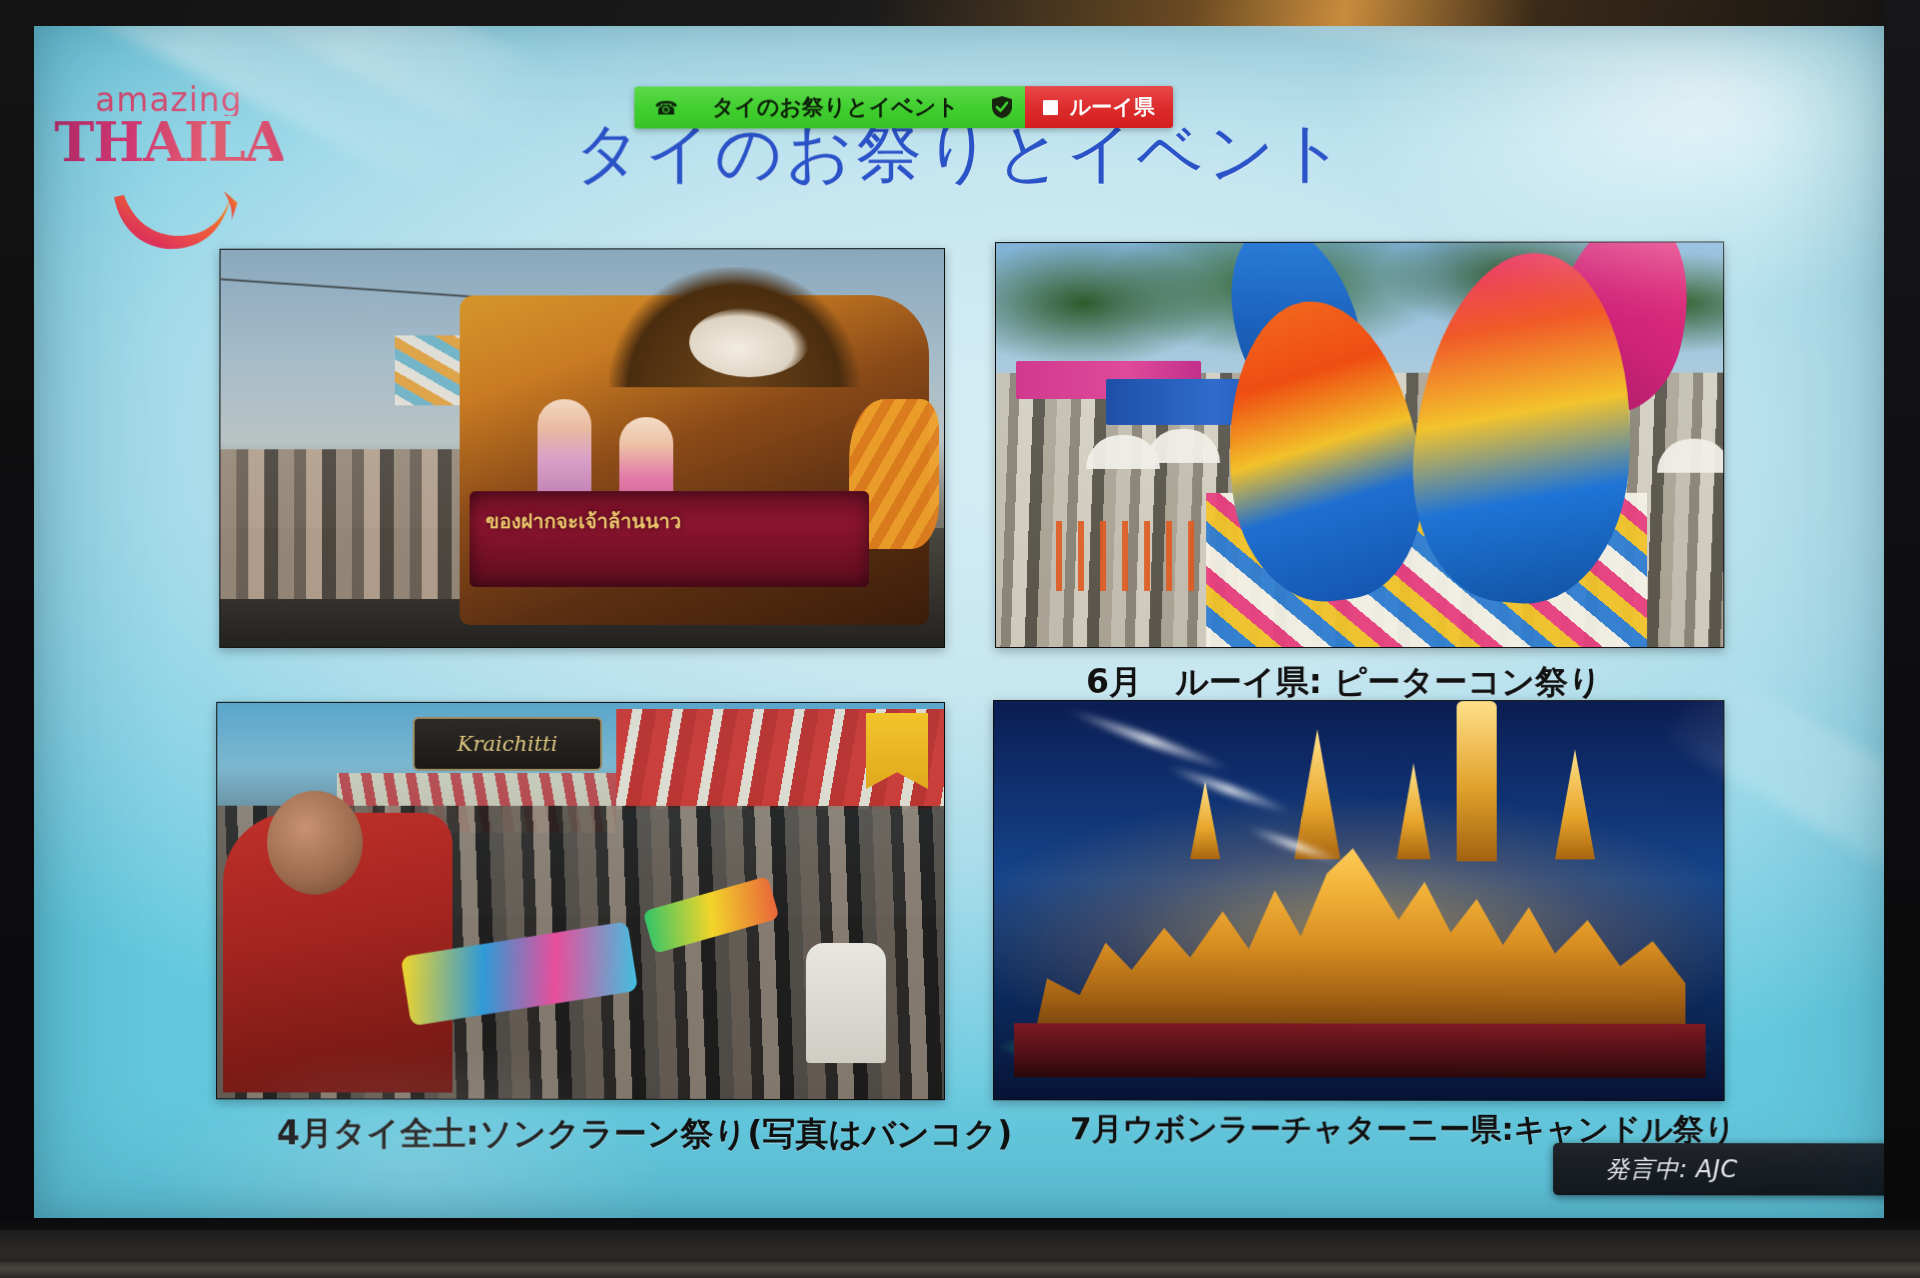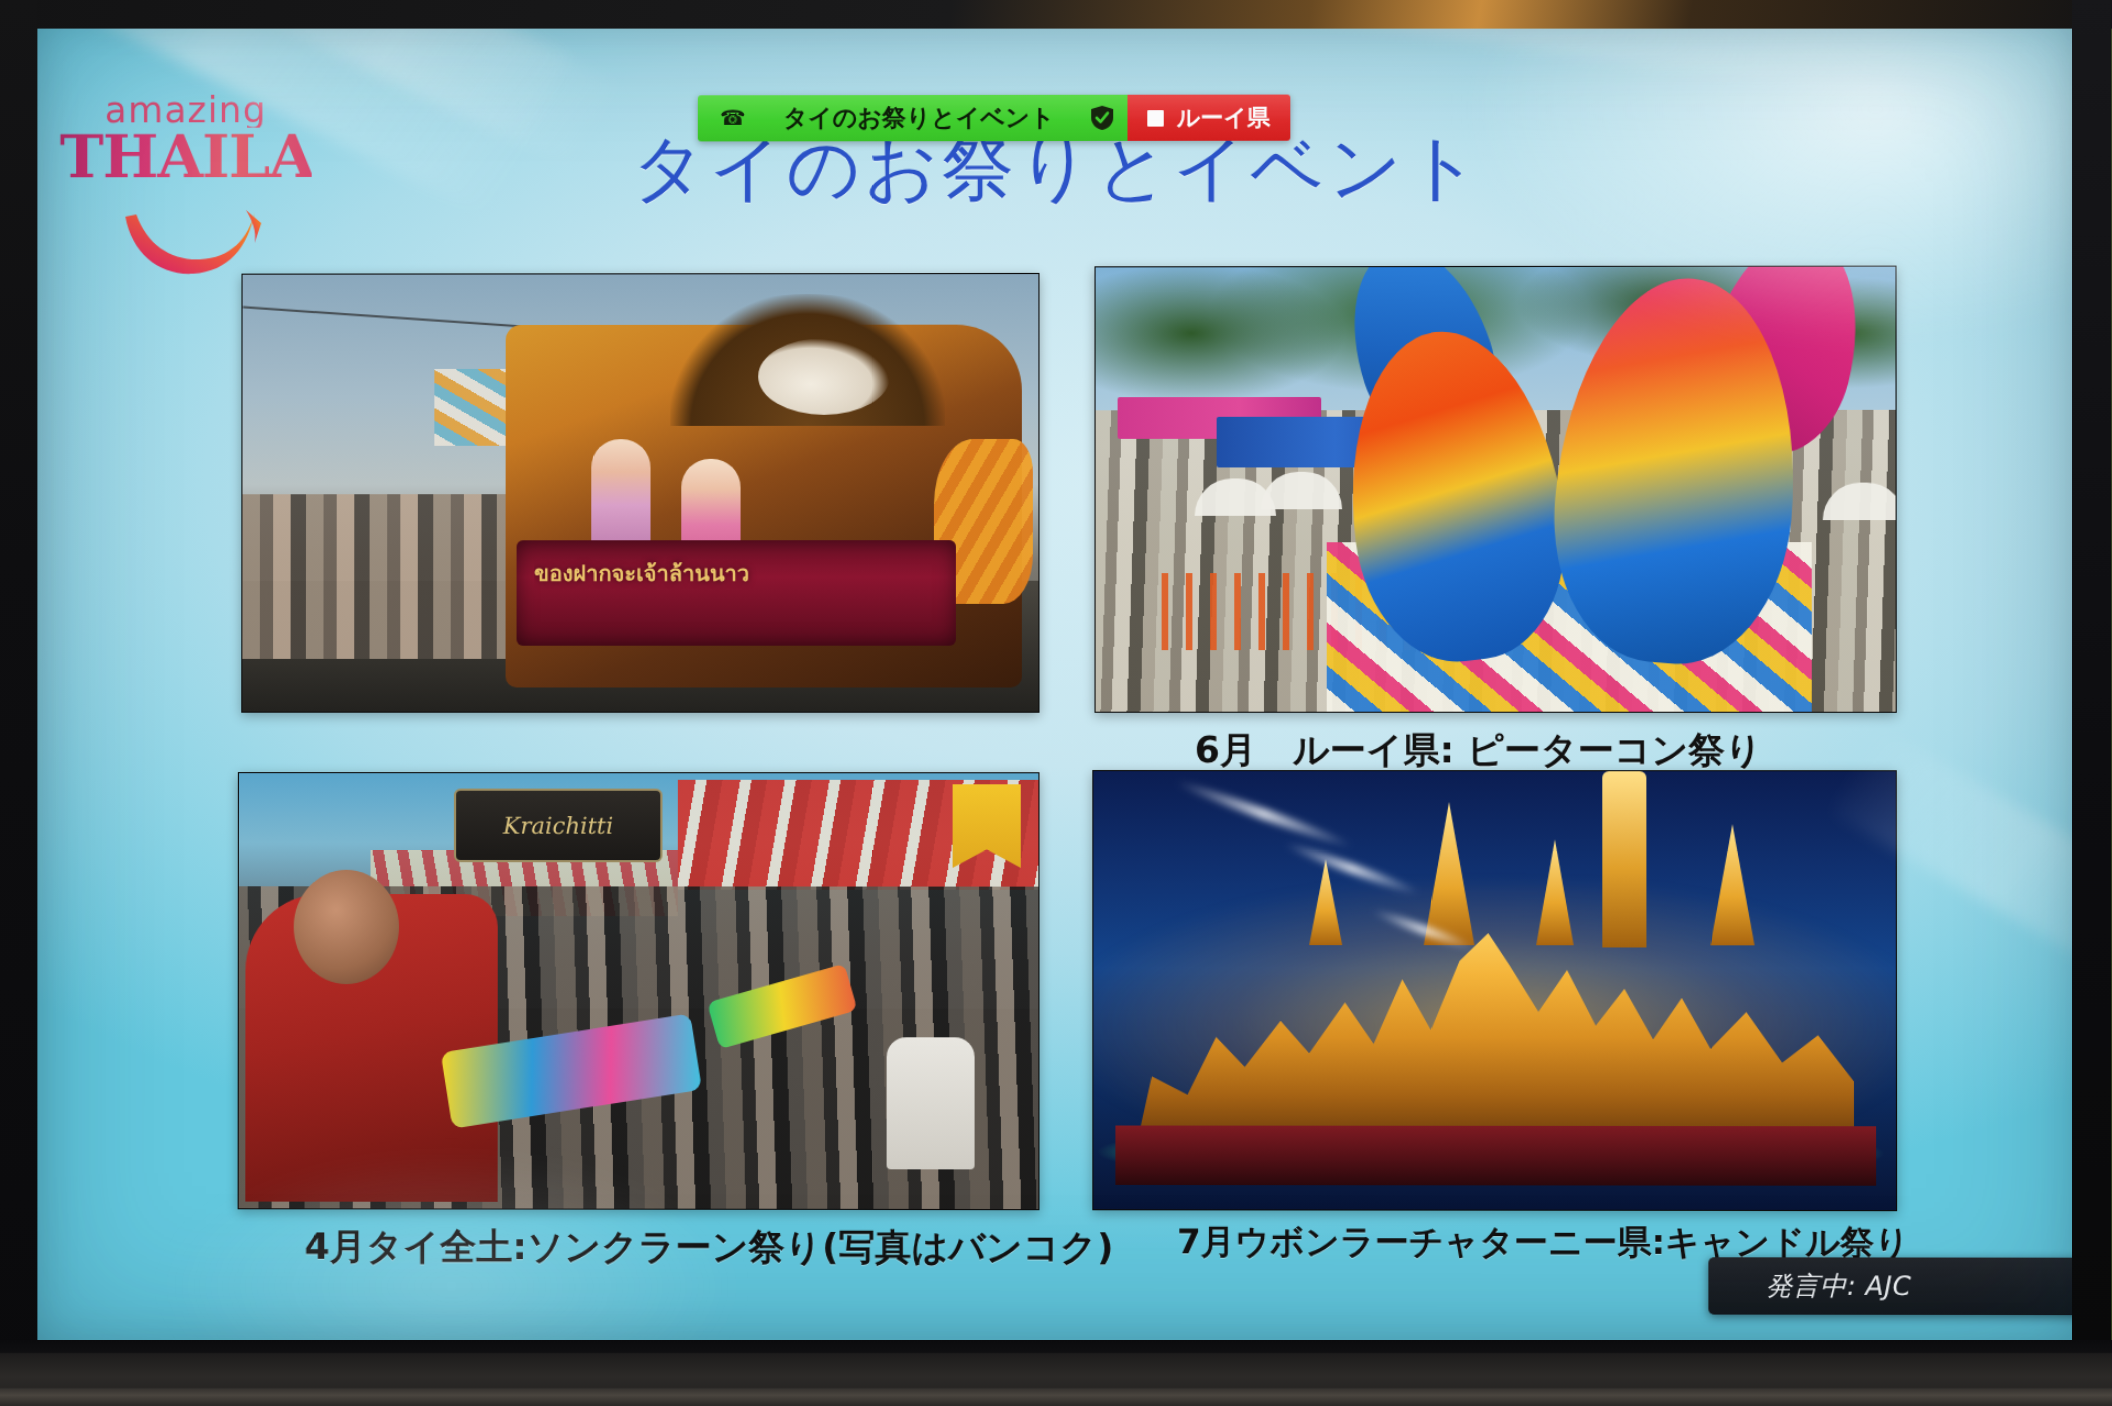--- a/index.html
+++ b/index.html
@@ -6,21 +6,21 @@
   html, body {
     width: 1920px; height: 1278px;
     overflow: hidden;
     background: #000;
     font-family: "DejaVu Sans", "Liberation Sans", sans-serif;
   }
 
   
   #photo-frame {
     position: absolute; inset: 0;
-    background: #bef264;
+    background: #5eead4;
     overflow: hidden;
   }
   
   .bezel-top {
     position: absolute; left: 0; top: 0; width: 1920px; height: 26px;
     background: linear-gradient(100deg, #131314 0%, #1a1a1b 45%, #6a4a22 62%, #c98c3d 70%, #3a2a18 80%, #131314 100%);
   }
   .bezel-left {
     position: absolute; left: 0; top: 0; width: 34px; height: 1278px;
     background: linear-gradient(180deg,#141415 0%,#0e0e10 40%,#0a0a0c 100%);
@@ -216,21 +216,21 @@
   .p2-fence { position:absolute; left:60px; top:278px; width:260px; height:70px;
     background: repeating-linear-gradient(90deg, #e05a20 0 6px, transparent 6px 22px); opacity:.9; }
   .p2-umbrella { position:absolute; width:74px; height:34px; border-radius: 40px 40px 0 0; background:#efeee8; opacity:.95; }
 
   
   #photo-3 { left: 185px; top: 692px; width: 730px; height: 398px; }
   .p3-bg { position:absolute; inset:0;
     background: linear-gradient(180deg,#5aa6cc 0%,#7cb7cf 16%,#53606a 42%,#2a3036 68%,#16191c 100%); }
   .p3-street { position:absolute; left:0; bottom:0; width:100%; height:46%;
     background: linear-gradient(180deg,#2b3137 0%,#1a1e22 55%,#101214 100%); }
-  .p3-sign { position:absolute; left:196px; top:14px; width:190px; height:67px;
+  .p3-sign { position:absolute; left:196px; top:14px; width:190px; height:54px;
     background: linear-gradient(180deg,#2d2a26 0%,#1b1917 100%); border:2px solid #9c8d62; border-radius:6px; }
   .p3-sign-txt { position:absolute; inset:0; display:flex; align-items:center; justify-content:center;
     color:#d9c27e; font-family:"DejaVu Serif",serif; font-size:21px; font-style:italic; }
   .p3-banners { position:absolute; left:400px; top:6px; width:330px; height:100px;
     background: repeating-linear-gradient(100deg,#d2332c 0 16px,#e8e2d4 16px 26px,#c02a24 26px 40px);
     opacity:.9; }
   .p3-banners2 { position:absolute; left:120px; top:70px; width:280px; height:60px;
     background: repeating-linear-gradient(80deg,#e0d5b8 0 12px,#c33 12px 22px); opacity:.75; }
   .p3-flag { position:absolute; left:650px; top:10px; width:62px; height:76px;
     background: linear-gradient(180deg,#f2c52a 0%,#e0a81e 100%); clip-path: polygon(0 0,100% 0,100% 100%,50% 78%,0 100%); }

